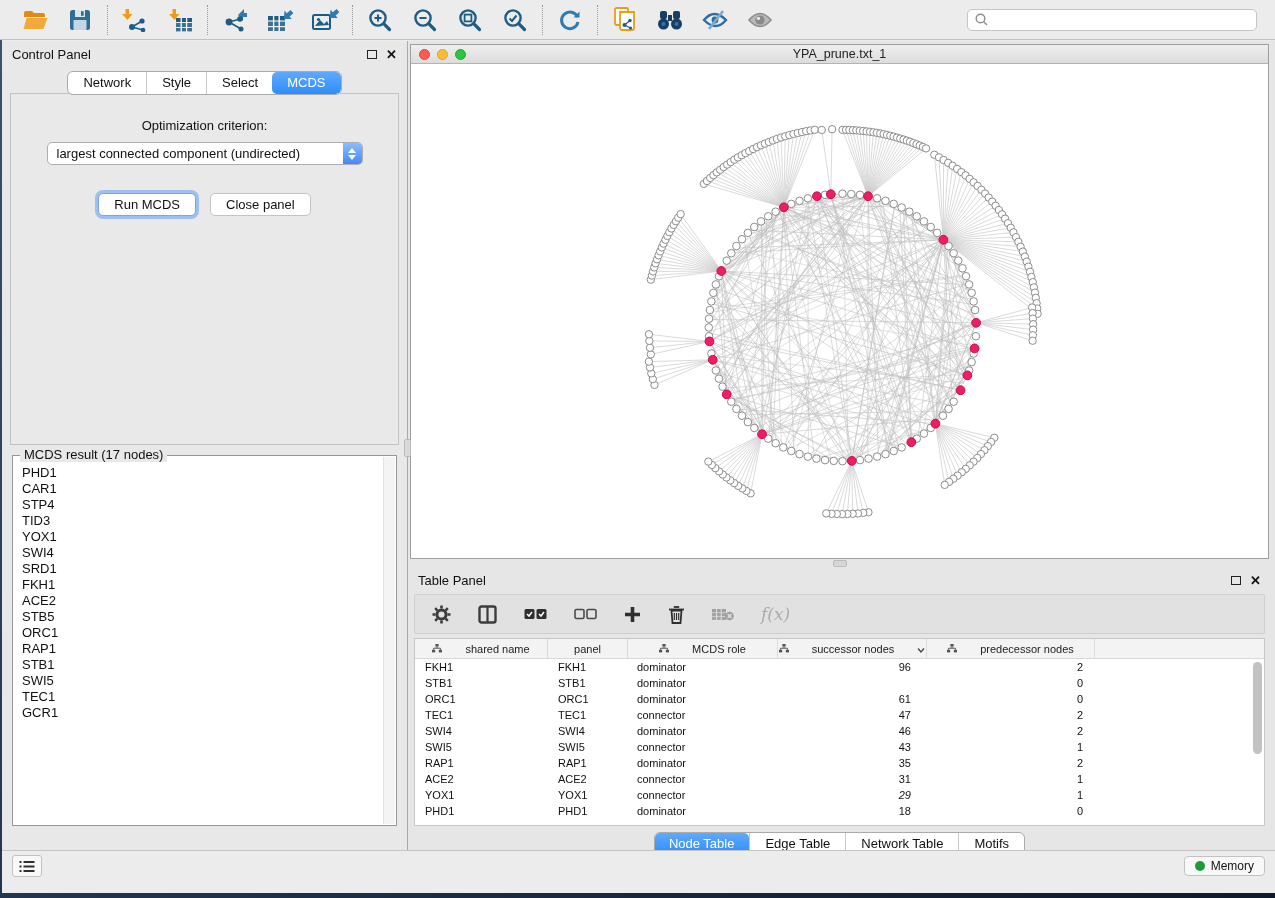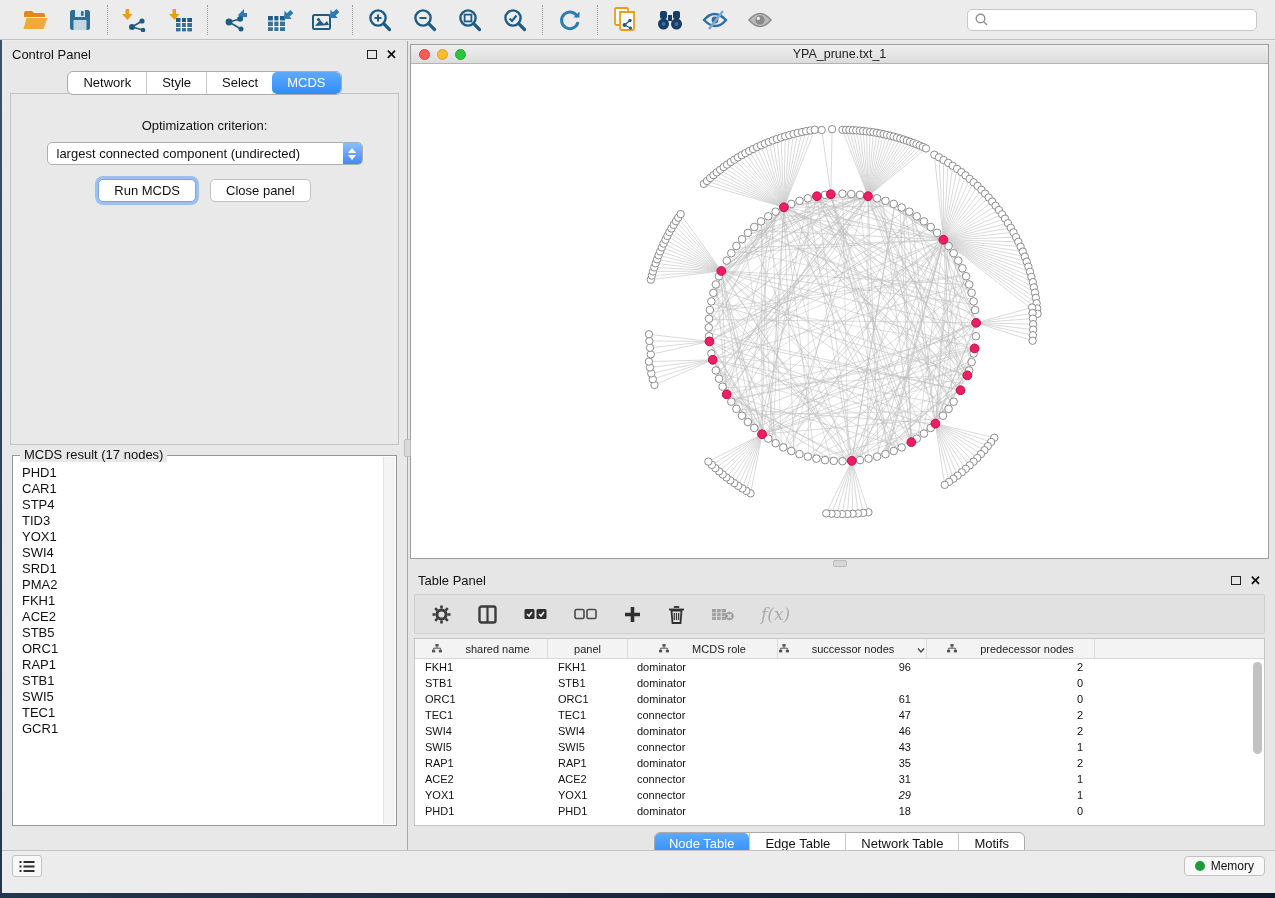--- a/index.html
+++ b/index.html
@@ -37,21 +37,21 @@
   .tab.sel { background:linear-gradient(#5fa9fd,#2f8df9); color:#fff; border-radius:5px; border-left:none; margin-left:-1px; }
   .cp-box { margin:-2px 8px 0; height:352px; border:1px solid #c2c2c2; background:#e9e9e9; padding-top:24px; }
   .opt-label { text-align:center; font-size:13px; color:#111; }
   .selectbox { width:316px; height:23px; margin:9px auto 14px; background:#fff; border:1px solid #aeaeae;
                border-radius:5px; display:flex; align-items:center; overflow:hidden; }
   .selectbox .val { flex:1; font-size:13px; padding-left:9px; color:#111; white-space:nowrap; }
   .stepper { width:19px; height:23px; background:linear-gradient(#8cc1fe,#4186f7); display:flex; flex-direction:column;
              align-items:center; justify-content:center; gap:2px; border-radius:0 4px 4px 0; }
   .tri-up { width:0; height:0; border-left:4px solid transparent; border-right:4px solid transparent; border-bottom:5px solid #fff; }
   .tri-dn { width:0; height:0; border-left:4px solid transparent; border-right:4px solid transparent; border-top:5px solid #fff; }
-  .btnrow { display:flex; justify-content:center; gap:14px; margin-top:14px; }
+  .btnrow { display:flex; justify-content:center; gap:14px; margin-top:28px; }
   .btn { font-size:13px; font-family:"Liberation Sans",sans-serif; padding:3px 15px; background:#fff;
          border:1px solid #c3c3c3; border-radius:5px; color:#111; }
   .btn.focus { box-shadow:0 0 0 3px rgba(94,158,245,.55); border-color:#7ba4e6; }
   .result-fs { margin:10px 10px 0; height:371px; border:1px solid #979797; background:#fff; position:relative; }
   .result-legend { position:absolute; top:-9px; left:7px; background:#e8e8e8; padding:0 4px; font-size:13px; color:#111; }
   .result-list { position:absolute; inset:1px 13px 1px 1px; overflow:hidden; padding:8px 0 0 8px; }
   .result-list div { font-size:13px; line-height:16px; color:#111; }
   .result-track { position:absolute; top:1px; bottom:1px; right:1px; width:12px; background:#f4f4f4; border-left:1px solid #e3e3e3; }
 
   
@@ -291,21 +291,20 @@
       <div class="result-fs">
         <span class="result-legend">MCDS result (17 nodes)</span>
         <div class="result-list" id="mcds-list">
             <div>PHD1</div>
             <div>CAR1</div>
             <div>STP4</div>
             <div>TID3</div>
             <div>YOX1</div>
             <div>SWI4</div>
             <div>SRD1</div>
-            <div>PMA2</div>
             <div>FKH1</div>
             <div>ACE2</div>
             <div>STB5</div>
             <div>ORC1</div>
             <div>RAP1</div>
             <div>STB1</div>
             <div>SWI5</div>
             <div>TEC1</div>
             <div>GCR1</div>
           </div>

